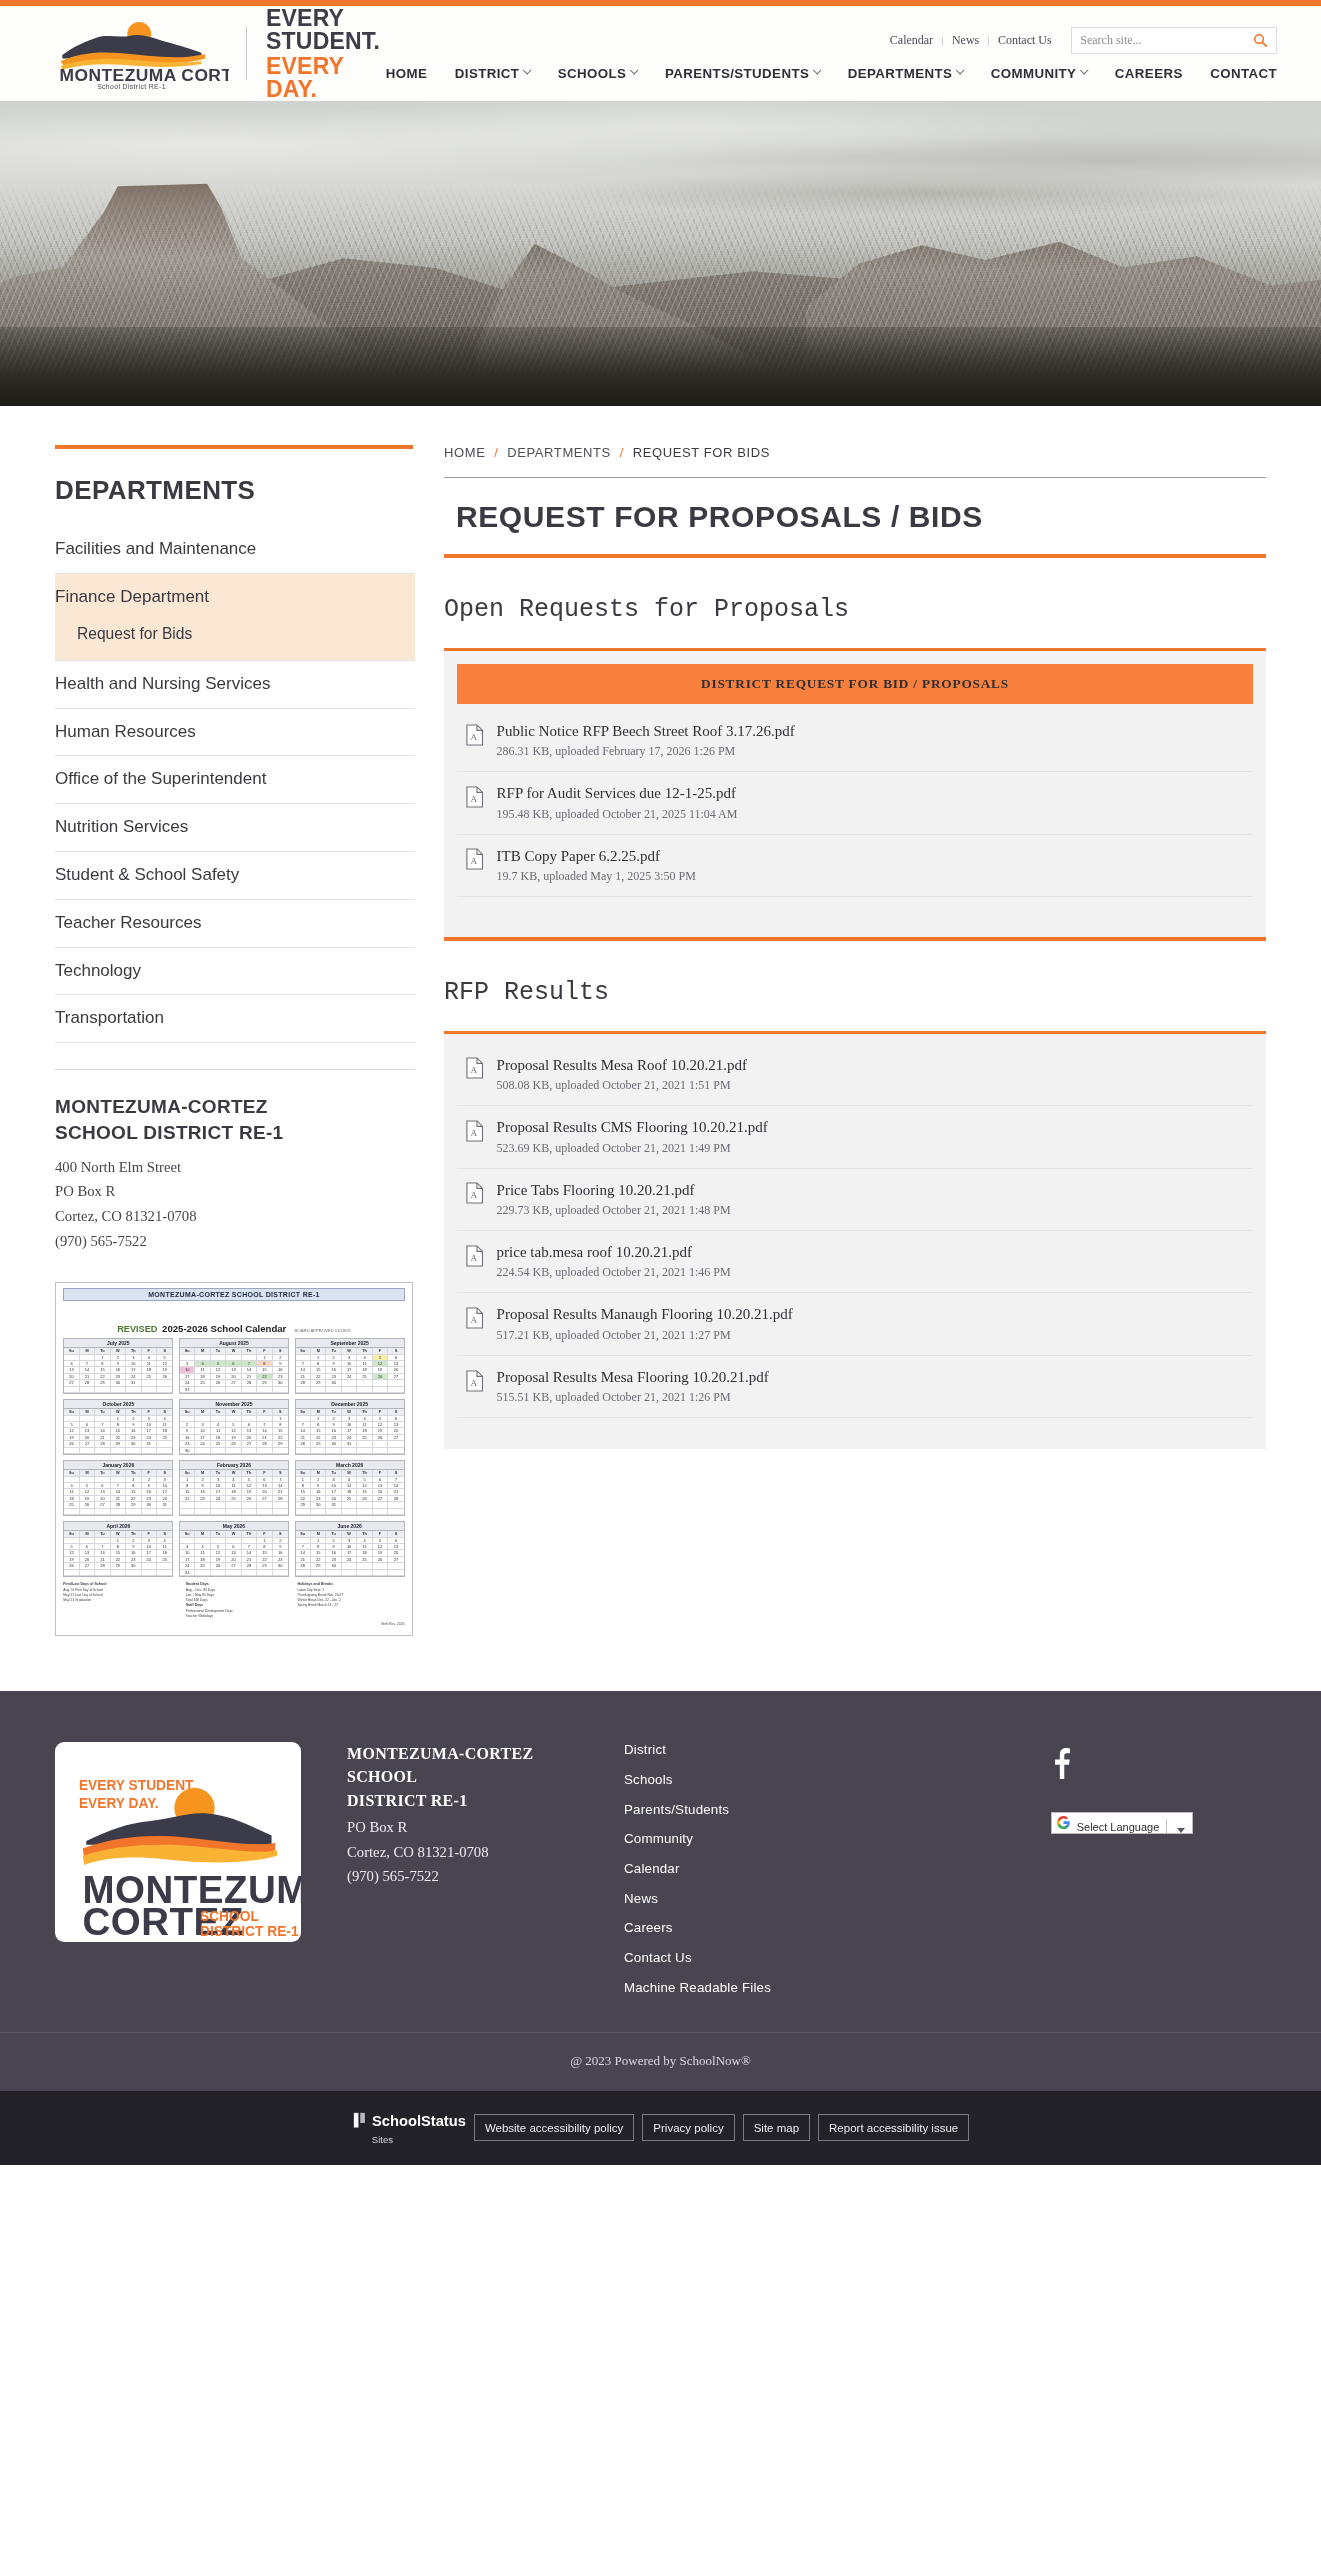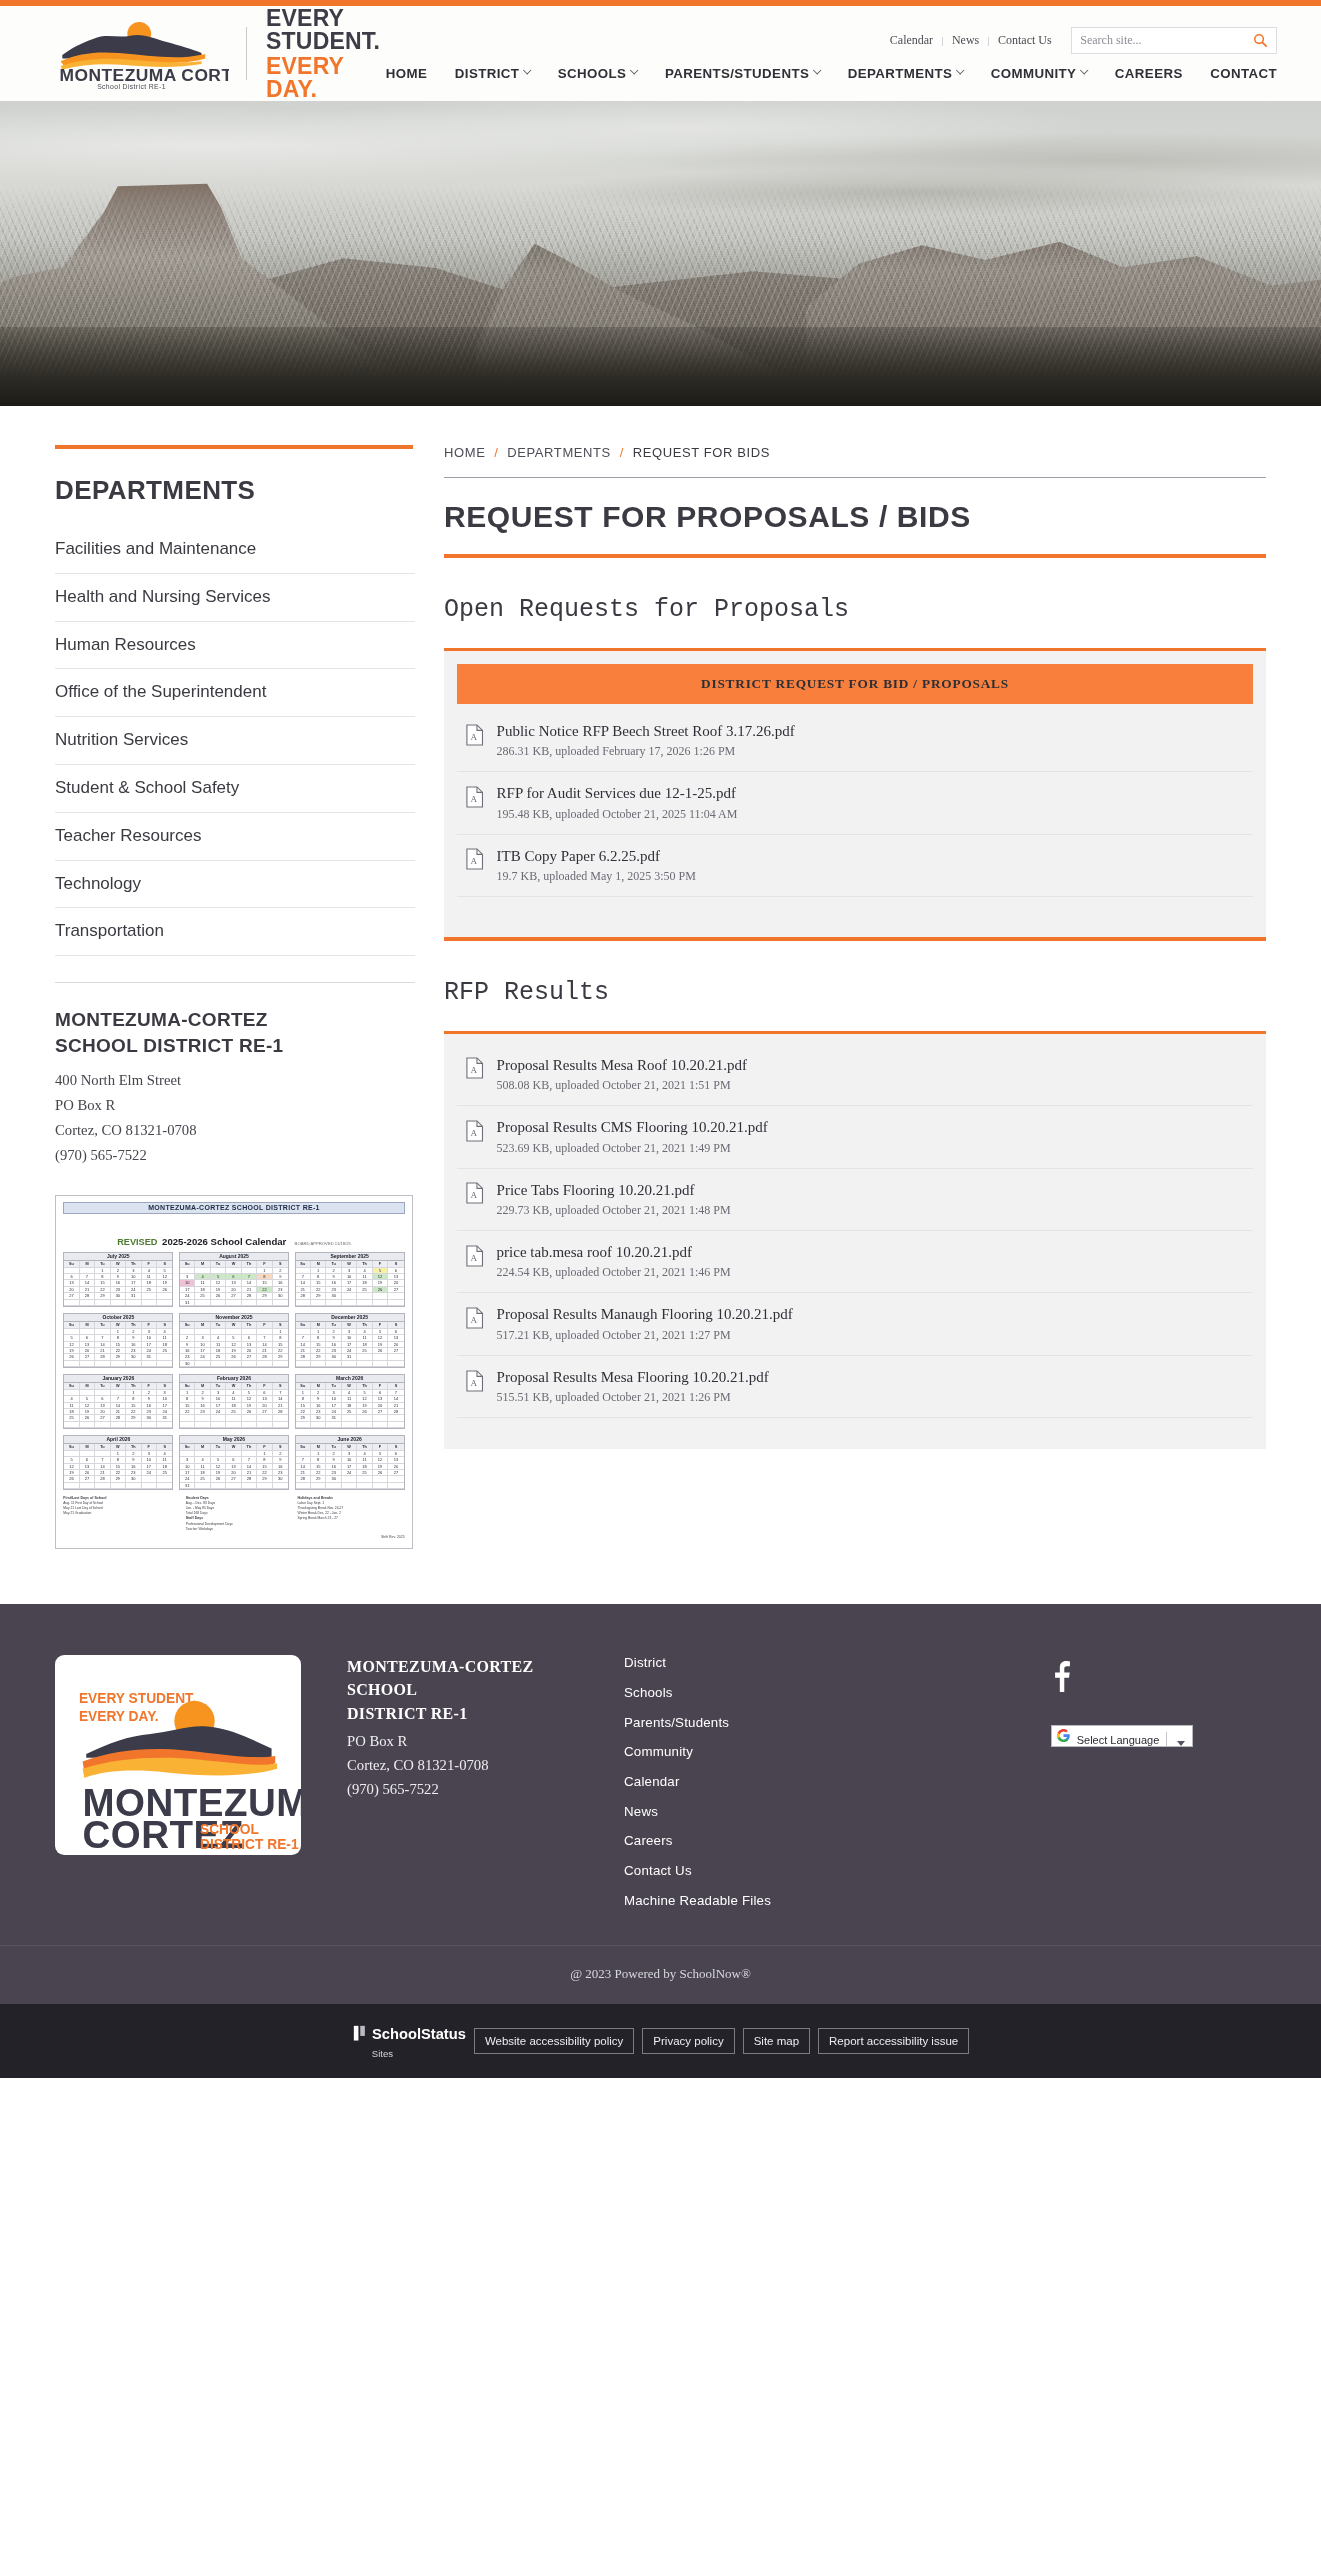--- a/index.html
+++ b/index.html
@@ -3,21 +3,21 @@
 <meta charset="utf-8">
 <style>
   * { box-sizing: border-box; margin: 0; padding: 0; }
   html, body { width: 1321px; }
   body {
     font-family: "Liberation Serif", serif;
     background: #ffffff;
     color: #3a3a42;
     -webkit-font-smoothing: antialiased;
   }
-  .cond { font-family: "Liberation Sans Narrow", "Liberation Sans", sans-serif; }
+  .cond { font-family: "Liberation Sans Narrow", "Liberation Sans", sans-serif; margin-left: 12px; }
 
   
   .top-rule { height: 6.4px; background: #f1762c; width: 100%; }
 
   
   .header {
     height: 95px;
     background: #fdfdfb;
     display: flex;
     align-items: center;
@@ -354,20 +354,28 @@
 <div class="page">
 
   <aside class="sidebar">
     <div class="side-rule"></div>
     <div class="side-title">DEPARTMENTS</div>
 
     <ul class="side-list">
       <li>
           <a href="#">Facilities and Maintenance</a>
         </li>
+      <li class="active">
+        <a href="#">Finance Department</a>
+        <ul class="sub">
+          <li>
+              <a href="#">Request for Bids</a>
+            </li>
+        </ul>
+      </li>
       <li>
           <a href="#">Health and Nursing Services</a>
         </li>
       <li>
           <a href="#">Human Resources</a>
         </li>
       <li>
           <a href="#">Office of the Superintendent</a>
         </li>
       <li>

